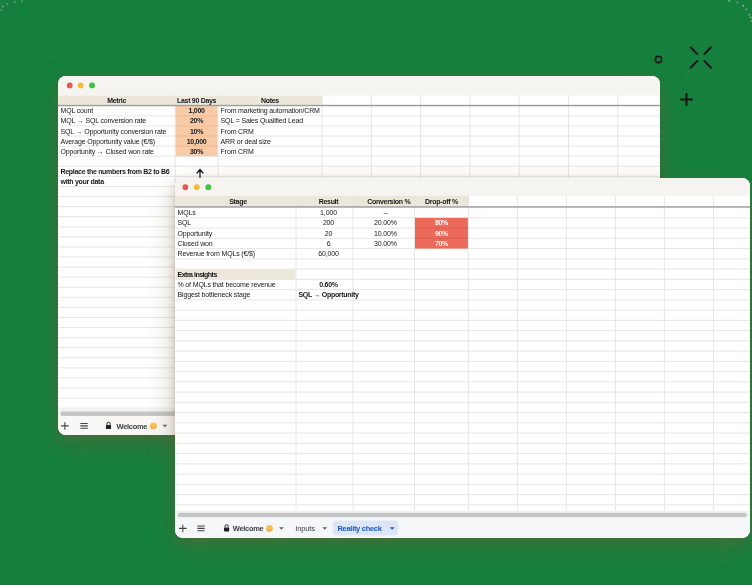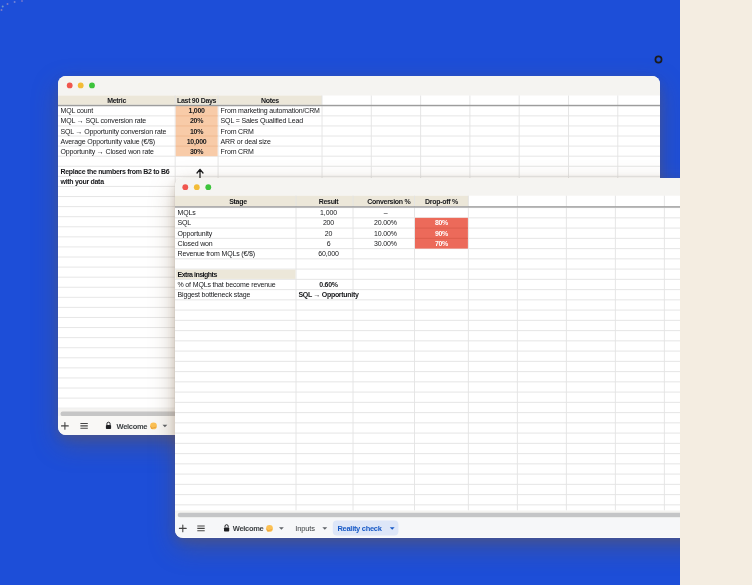--- a/index.html
+++ b/index.html
@@ -1,16 +1,16 @@
 <!DOCTYPE html>
 <html><head>
 <meta charset="utf-8">
 <style>
 html,body{margin:0;padding:0;background:#f4ede1;}
-#stage{position:relative;width:680px;height:585px;overflow:hidden;background:#1d4ed8;font-family:"Liberation Sans",sans-serif;}
+#stage{position:relative;width:752px;height:585px;overflow:hidden;background:#15803d;font-family:"Liberation Sans",sans-serif;}
 .win{position:absolute;border-radius:8px;overflow:hidden;background:#fff;box-shadow:0 10px 26px rgba(120,90,55,.36),0 4px 10px rgba(120,90,55,.20);}
 svg{display:block;}
 text{font-family:"Liberation Sans",sans-serif;}
 </style>
 </head>
 <body>
 <div id="stage">
 <svg width="752" height="585" style="position:absolute;left:0;top:0">
 <circle cx="729.3" cy="0.8" r="1" fill="#a8cdc2" opacity="0.7"></circle>
 <circle cx="737.5" cy="2.5" r="1" fill="#c4b7d8" opacity="0.55"></circle>

